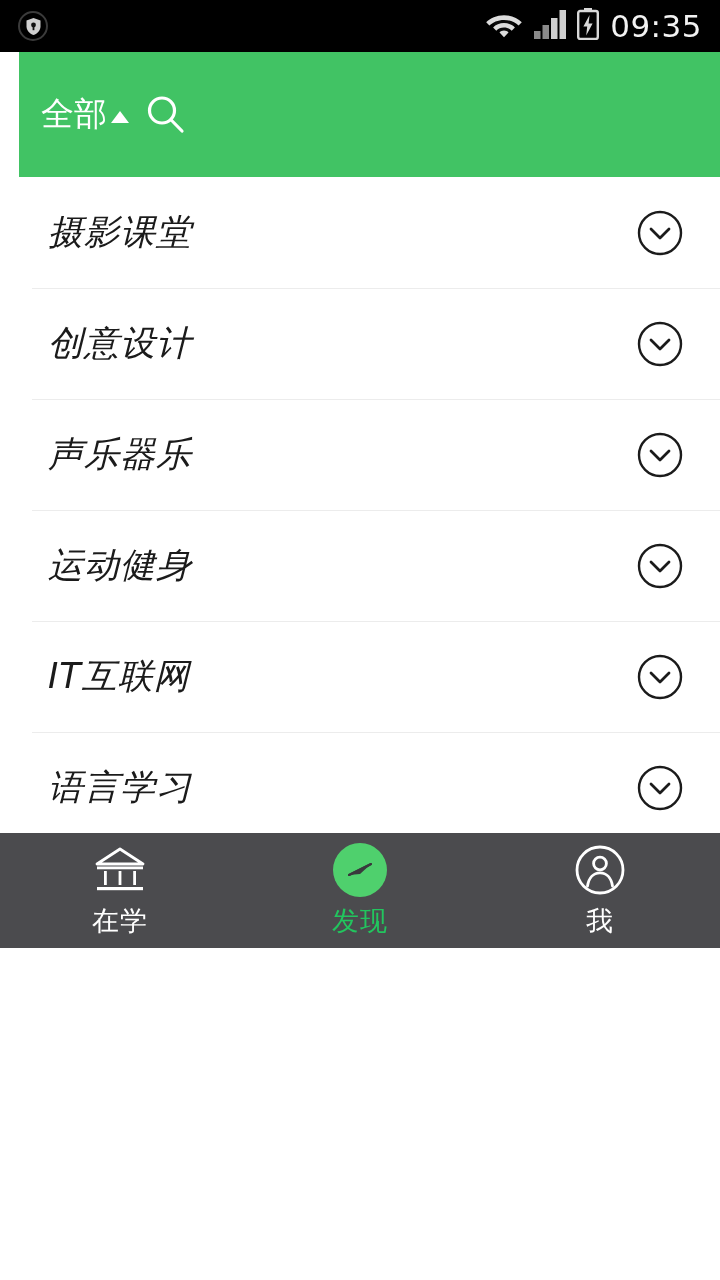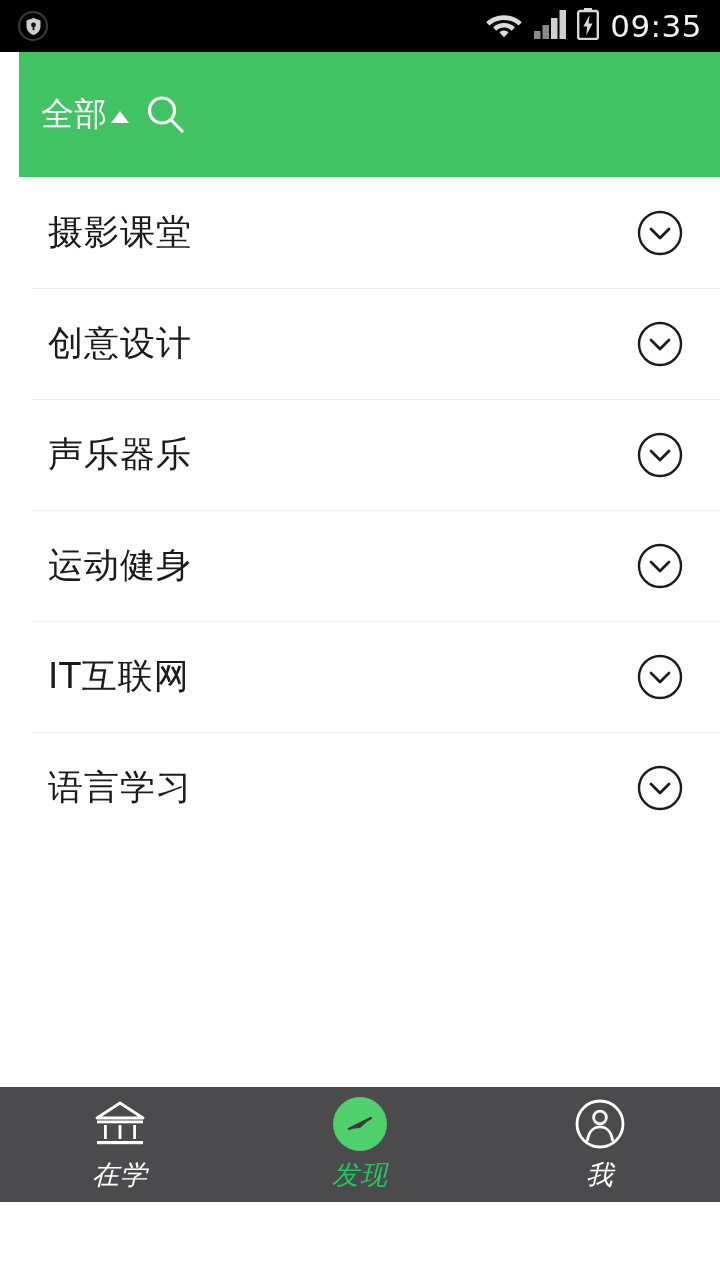--- a/index.html
+++ b/index.html
@@ -2,21 +2,21 @@
 <html><head>
 <meta charset="utf-8">
 <style>
   * { margin:0; padding:0; box-sizing:border-box; }
   html, body {
     width:720px; height:1280px;
     background:#ffffff;
     font-family:"DejaVu Sans","Liberation Sans",sans-serif;
     overflow:hidden;
   }
-  #screen { position:relative; width:720px; height:1202px; background:#fff; }
+  #screen { position:relative; width:720px; height:948px; background:#fff; }
 
   
   .statusbar{
     position:absolute; left:0; top:0; width:720px; height:52px;
     background:#000; display:flex; align-items:center; padding:0 18px;
   }
   .sb-left{ display:flex; align-items:center; gap:10px; }
   .sb-spacer{ flex:1; }
   .sb-right{ display:flex; align-items:center; gap:11px; }
   .shield-badge{
@@ -50,36 +50,36 @@
   .seg.active{ background:#9ed9ab; }
   .hdr-search{ width:60px; display:flex; justify-content:flex-end; cursor:pointer; }
 
   
   .list{
     position:absolute; left:0; top:177px; width:720px; height:988px;
     background:#ffffff; overflow:hidden;
   }
   .row{
     position:relative; height:111px; display:flex; align-items:center;
-    padding:0 0 0 48px; cursor:pointer; background:#fff;
+    padding:0 0 0 48px; cursor:pointer; background:#fff;font-style:italic;
   }
   .row-label{ flex:1; font-size:35px; color:#1b1b1b; letter-spacing:1px; }
   .row-chev{ width:120px; display:flex; justify-content:center; align-items:center; }
   .row + .row::before{
     content:""; position:absolute; left:32px; right:0; top:0; height:1px; background:#ececec;
   }
 
   
   .tabbar{
     position:absolute; left:0; bottom:0; width:720px; height:115px;
     background:#4b4b4e; display:flex; align-items:center;
   }
   .tab{
     flex:1; display:flex; flex-direction:column; align-items:center;
-    justify-content:center; gap:6px; cursor:pointer; height:100%;font-style:italic;
+    justify-content:center; gap:6px; cursor:pointer; height:100%;
   }
   .tab-icon{ height:54px; display:flex; align-items:center; justify-content:center; }
   .tab-label{ font-size:27px; color:#ffffff; letter-spacing:1px; }
   .tab.active .tab-label{ color:#22c55e; }
   .disc-circle{
     width:54px; height:54px; border-radius:50%; background:#4fd06d;
     display:flex; align-items:center; justify-content:center;
   }
 </style>
 </head>

